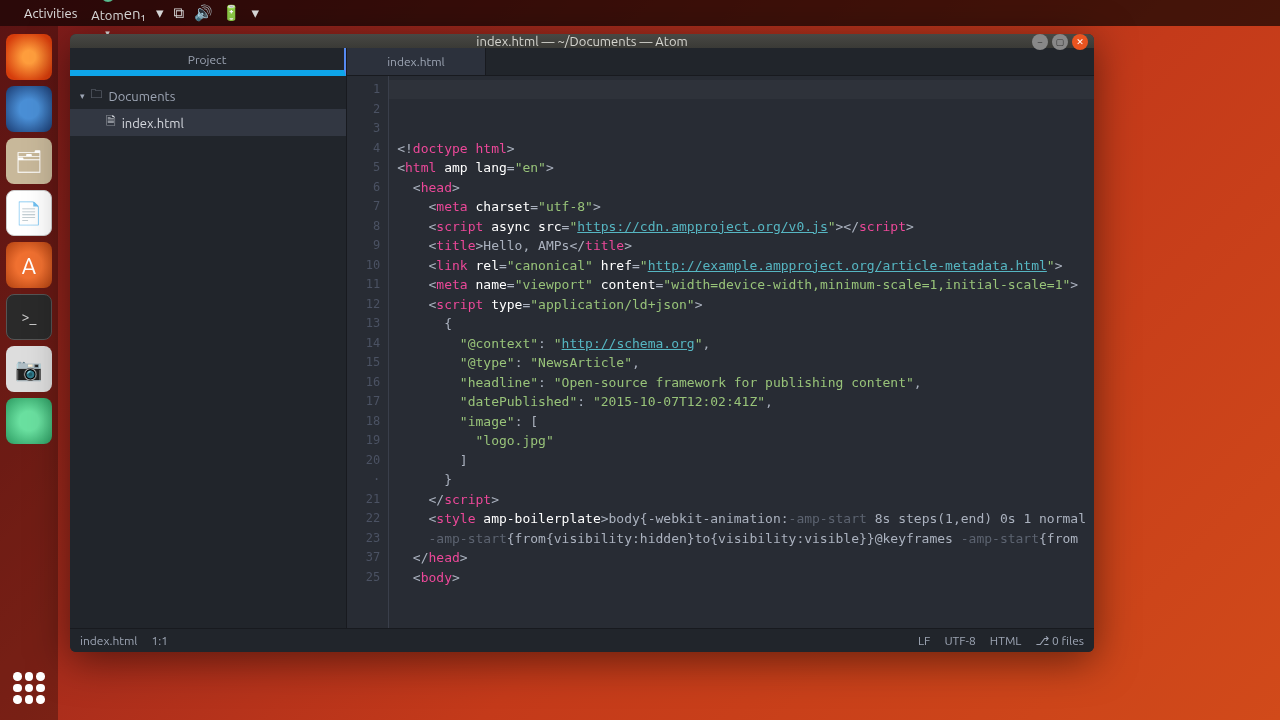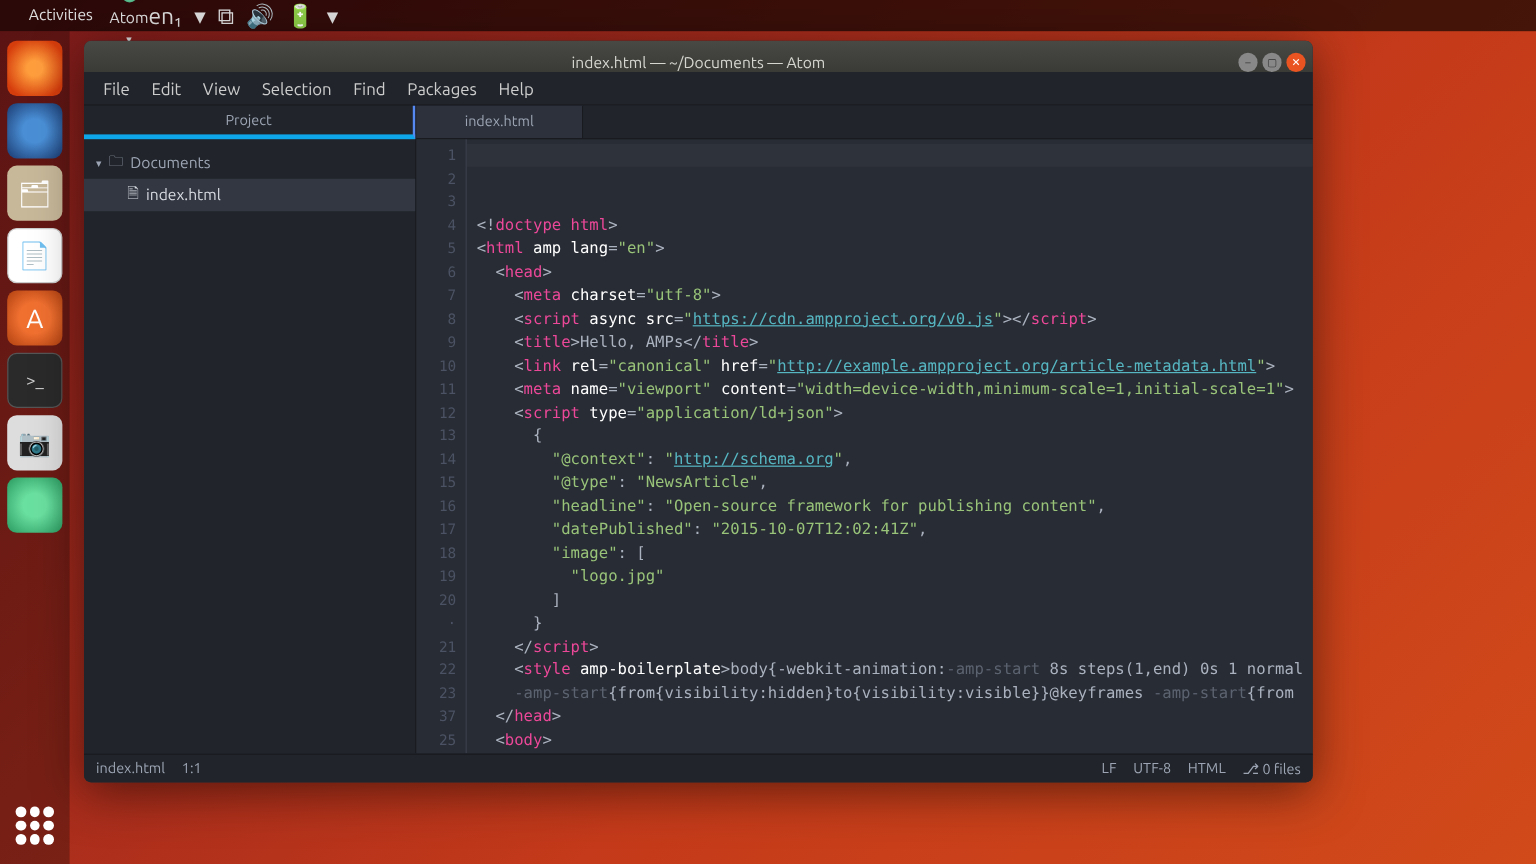--- a/index.html
+++ b/index.html
@@ -13,21 +13,21 @@
   height: 26px; background: rgba(0,0,0,0.65);
   display: flex; align-items: center; color: #e0e0e0;
   font-size: 13px; padding: 0 24px;
 }
 .topbar .left { display: flex; align-items: center; gap: 14px; }
 .topbar .center { flex: 1; text-align: center; font-weight: 500; }
 .topbar .right { display: flex; align-items: center; gap: 10px; }
 .topbar .app { display: flex; align-items: center; gap: 6px; flex-direction: column; }
 .atom-dot { width: 14px; height: 14px; border-radius: 50%; background: radial-gradient(circle, #7ae0b0 30%, #2a8a60 100%); }
 .dropdown-arrow { font-size: 9px; }
-.tray-icon { font-size: 19px; color: #ddd; }
+.tray-icon { font-size: 15px; color: #ddd; }
 
 .launcher {
   position: absolute; left: 0; top: 26px; width: 58px; height: 694px;
   background: rgba(30,10,10,0.35);
   display: flex; flex-direction: column; align-items: center;
   padding-top: 8px; gap: 6px;
 }
 .launch-item {
   width: 46px; height: 46px; border-radius: 8px;
   display: flex; align-items: center; justify-content: center;
@@ -49,22 +49,22 @@
 
 .window {
   position: absolute; left: 70px; top: 34px;
   width: 1024px; height: 618px;
   background: #282c34; border-radius: 6px;
   box-shadow: 0 8px 40px rgba(0,0,0,0.5);
   display: flex; flex-direction: column;
   overflow: hidden;
 }
 .titlebar {
-  height: 26px; background: linear-gradient(#484844, #3a3a36);
-  display: flex; align-items: flex-end; justify-content: center;
+  height: 14px; background: linear-gradient(#484844, #3a3a36);
+  display: flex; align-items: flex-start; justify-content: center;
   position: relative; color: #d6d6d0; font-size: 13px;
 }
 .win-controls { position: absolute; right: 6px; display: flex; gap: 4px; }
 .win-btn { width: 16px; height: 16px; border-radius: 50%; display:flex;align-items:center;justify-content:center;font-size:9px;color:#333;}
 .win-min { background: #888; }
 .win-max { background: #888; }
 .win-close { background: #e95420; color:#fff;}
 
 .menubar {
   height: 28px; background: #21252b; border-bottom: 1px solid #181a1f;
@@ -72,21 +72,21 @@
 }
 .menu-item { color: #ccc; font-size: 14px; padding: 4px 8px; cursor: default; }
 
 .workspace { flex: 1; display: flex; overflow: hidden; }
 .sidebar {
   width: 282px; background: #21252b; border-right: 1px solid #181a1f;
   display: flex; flex-direction: column;
 }
 .project-tab {
   height: 28px; display:flex; align-items:center; justify-content:center;
-  color: #9da5b4; font-size: 12px; border-bottom: 4px solid #0ea5e9;
+  color: #9da5b4; font-size: 12px; border-bottom: 6px solid #0ea5e9;
   border-right: 2px solid #568af2;
 }
 .tree { padding: 6px 0; font-size: 13px; color: #9da5b4; }
 .tree-row { display:flex; align-items:center; padding: 3px 10px; gap: 6px; }
 .tree-row.file { padding-left: 36px; background: rgba(90,100,120,0.3); color:#d7dae0; }
 .tree-arrow { font-size: 9px; }
 .folder-icon, .file-icon { font-size: 12px; }
 
 .editor-area { flex: 1; display: flex; flex-direction: column; background: #282c34; }
 .tabs { height: 28px; display: flex; border-bottom: 1px solid #181a1f; background:#21252b;}
@@ -166,29 +166,20 @@
 <div class="window">
   <div class="titlebar">
     <span>index.html — ~/Documents — Atom</span>
     <div class="win-controls">
       <div class="win-btn win-min">–</div>
       <div class="win-btn win-max">▢</div>
       <div class="win-btn win-close">✕</div>
     </div>
   </div>
 
-  <div class="menubar">
-    <span class="menu-item">File</span>
-    <span class="menu-item">Edit</span>
-    <span class="menu-item">View</span>
-    <span class="menu-item">Selection</span>
-    <span class="menu-item">Find</span>
-    <span class="menu-item">Packages</span>
-    <span class="menu-item">Help</span>
-  </div>
 
   <div class="workspace">
     <div class="sidebar">
       <div class="project-tab">Project</div>
       <div class="tree">
         <div class="tree-row">
           <span class="tree-arrow">▾</span>
           <span class="folder-icon">🗀</span>
           <span>Documents</span>
         </div>

